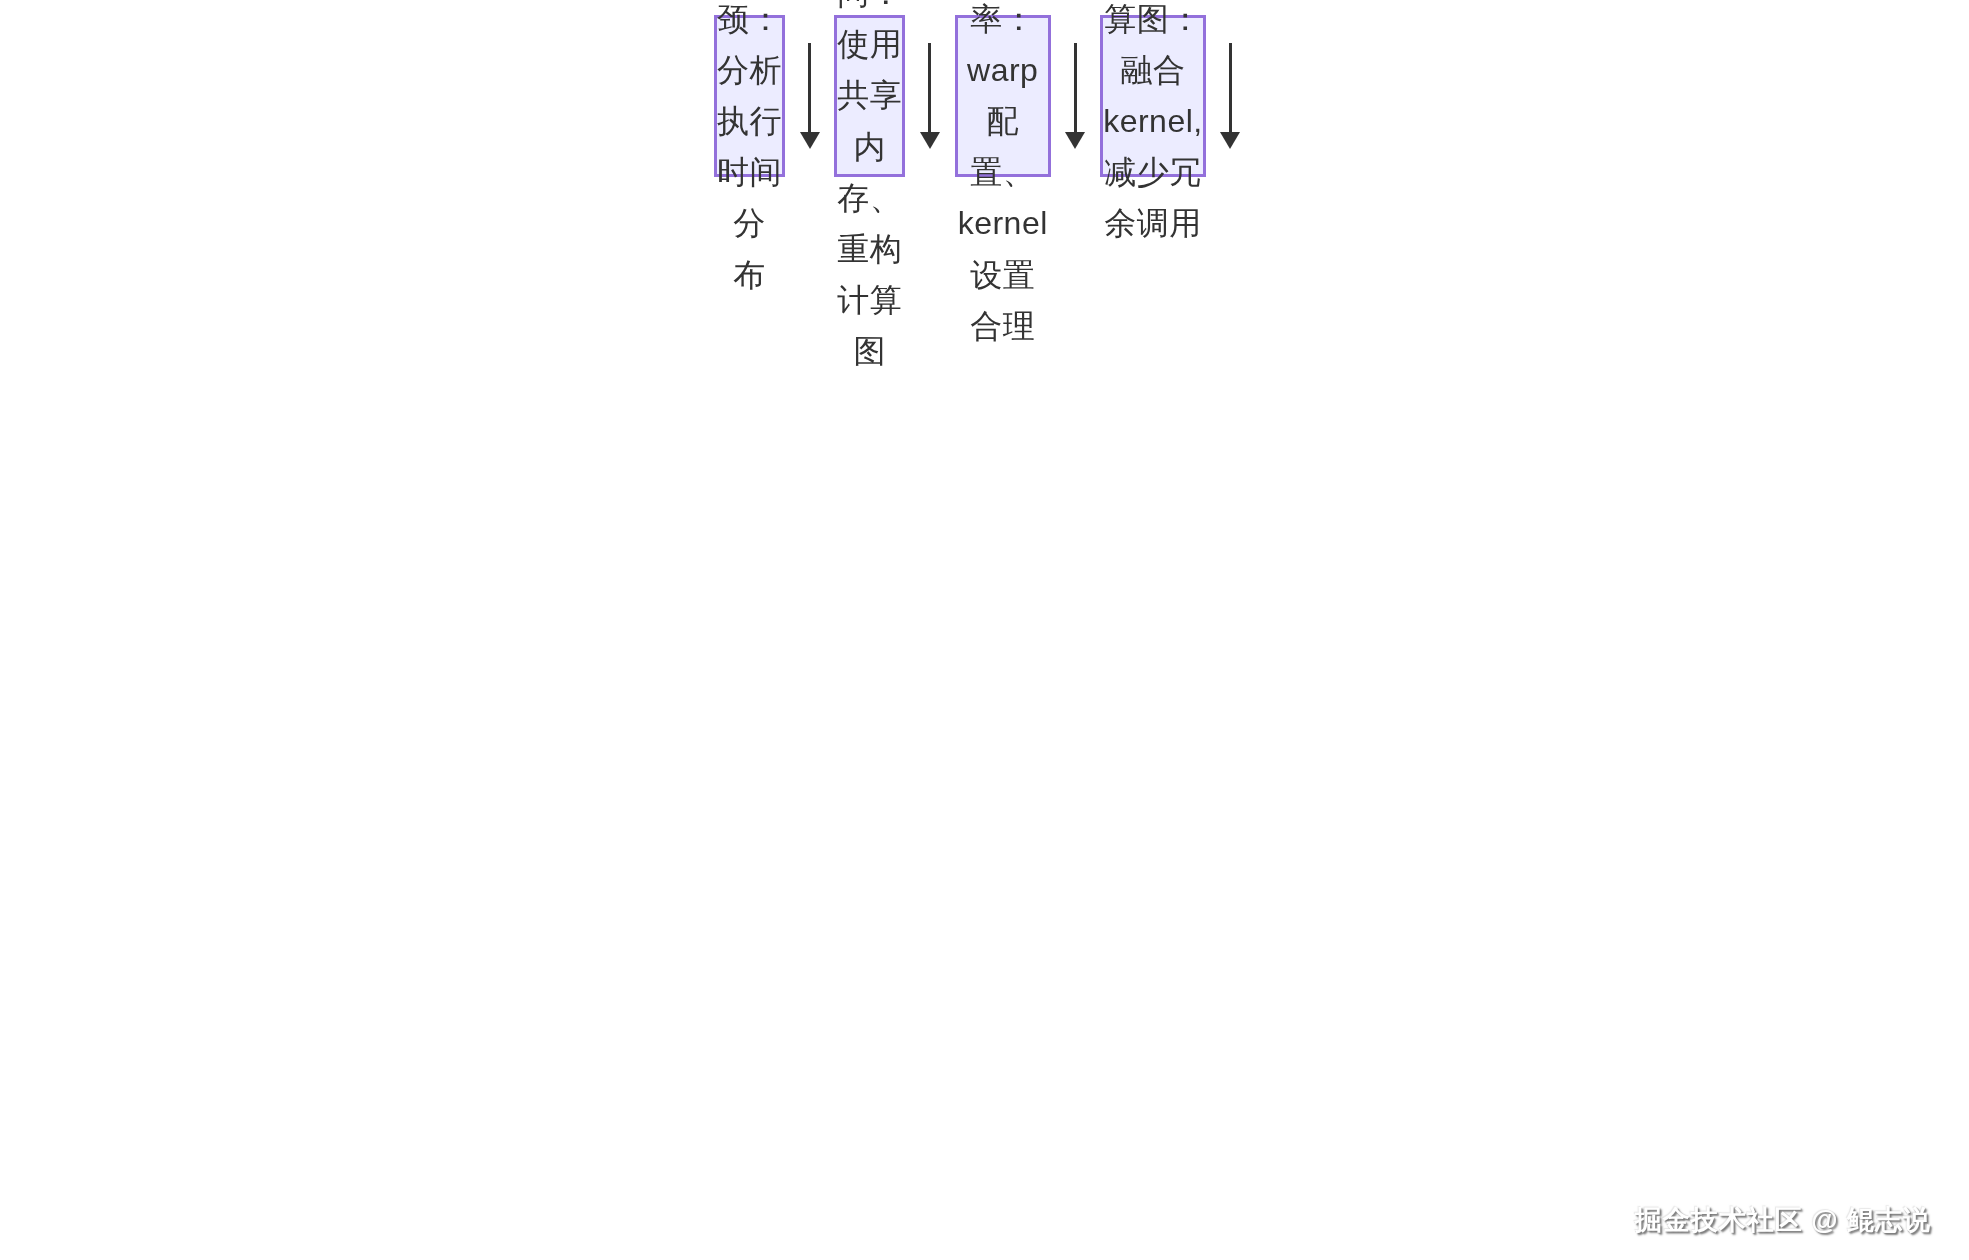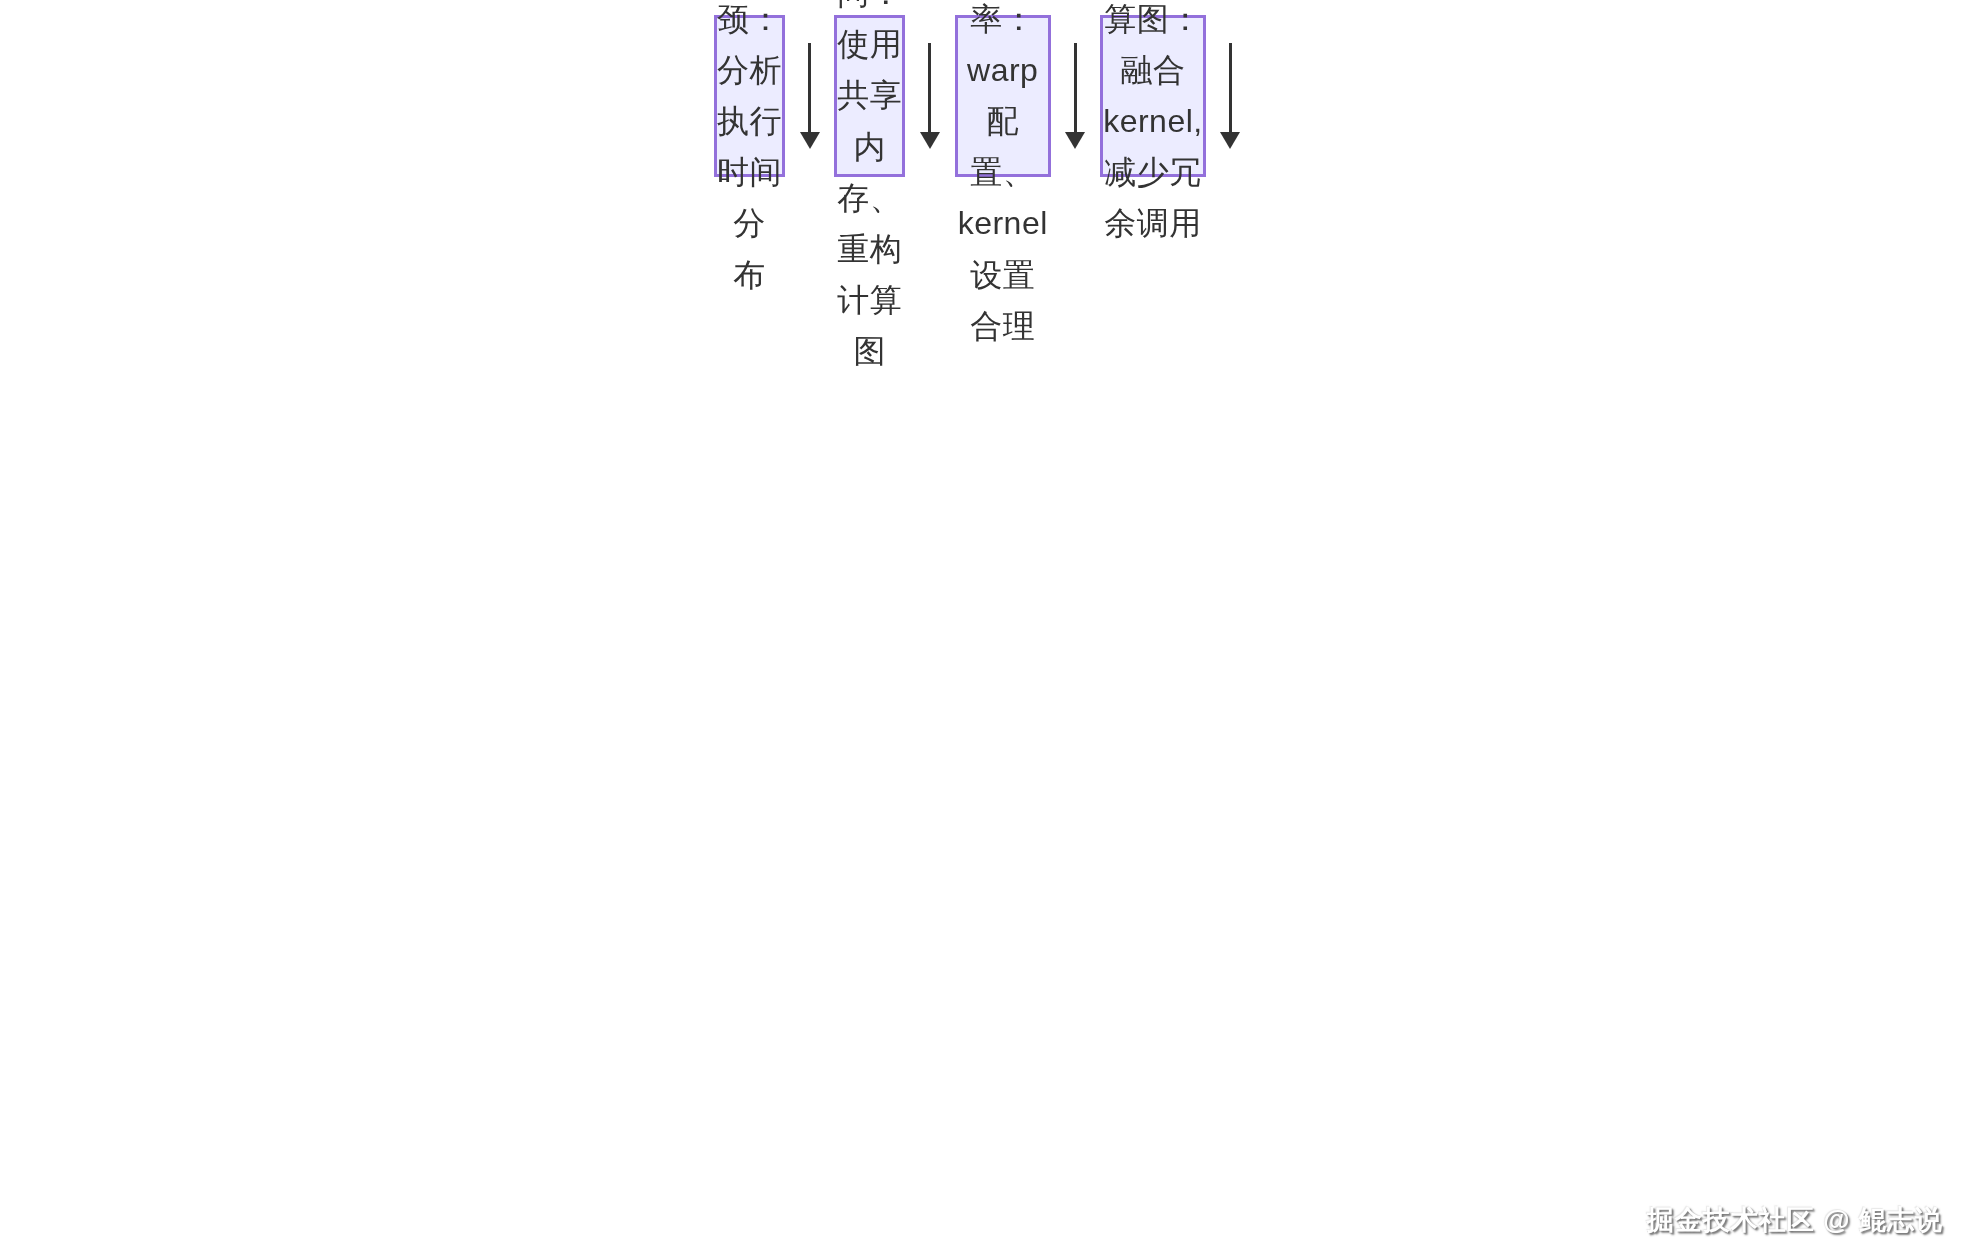--- a/index.html
+++ b/index.html
@@ -57,21 +57,21 @@
   .arrow-head {
     width: 0;
     height: 0;
     border-left: 10px solid transparent;
     border-right: 10px solid transparent;
     border-top: 17px solid #333333;
     margin-top: -1px;
   }
   .watermark {
     position: absolute;
-    right: 26px;
+    right: 38px;
     bottom: 22px;
     font-size: 27px;
     font-weight: bold;
     letter-spacing: 1px;
     color: #ffffff;
     text-shadow: 2px 2px 2px rgba(105,105,105,0.85),
                  1px 1px 1px rgba(140,140,140,0.6),
                  -1px -1px 1px rgba(210,210,210,0.5);
   }
 </style>

